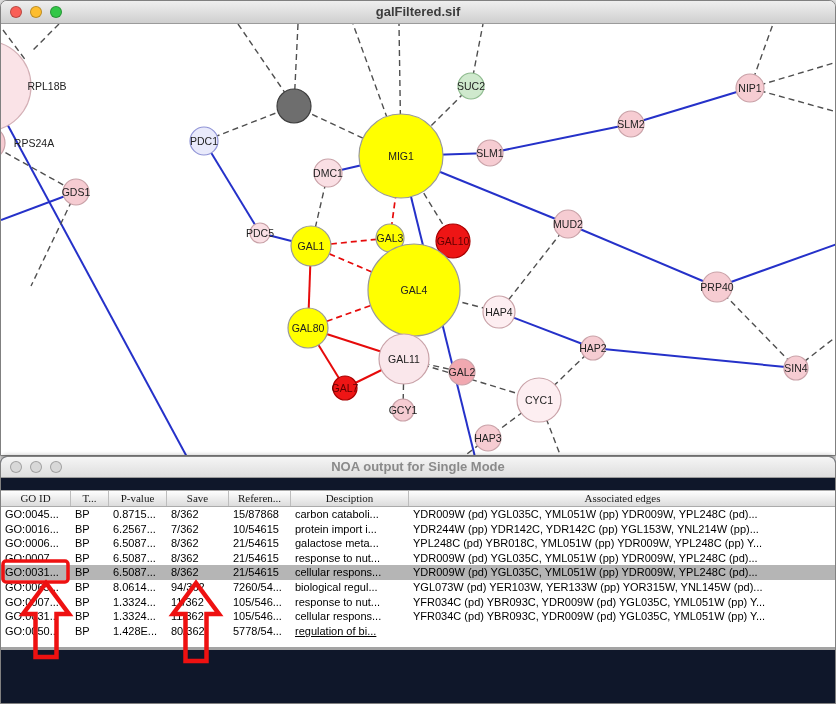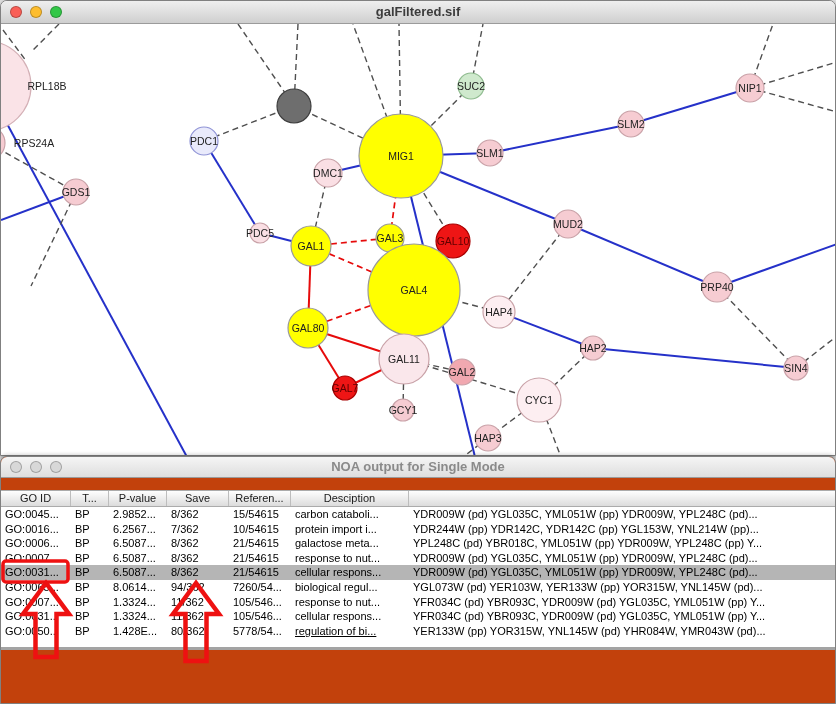--- a/index.html
+++ b/index.html
@@ -4,21 +4,21 @@
 <style>
   html,body{margin:0;padding:0;}
   body{width:836px;height:704px;background:#e2e2e2;overflow:hidden;
        font-family:"Liberation Sans","DejaVu Sans",sans-serif;}
   .stage{position:relative;width:836px;height:704px;}
 
   .window{position:absolute;box-sizing:border-box;border:1px solid #808080;}
   .window-top{left:0;top:0;width:836px;height:456px;border-radius:7px 7px 0 0;
               background:#fff;overflow:hidden;box-shadow:0 1px 4px rgba(0,0,0,.3);}
   .window-bottom{left:0;top:456px;width:836px;height:248px;border-radius:7px 7px 0 0;
-              background:#c2410c;overflow:hidden;box-shadow:0 -1px 4px rgba(0,0,0,.25);}
+              background:#0f172a;overflow:hidden;box-shadow:0 -1px 4px rgba(0,0,0,.25);}
 
   .titlebar{position:relative;height:22px;background:linear-gradient(#efefef,#cfcfcf);
             border-bottom:1px solid #9b9b9b;}
   .titlebar-inactive{height:20px;background:linear-gradient(#f5f5f5,#dedede);}
   .title{text-align:center;font-size:13px;font-weight:bold;color:#3c3c3c;line-height:22px;
          white-space:nowrap;overflow:hidden;}
   .titlebar-inactive .title{line-height:20px;color:#8a8a8a;}
   .lights{position:absolute;left:9px;top:50%;transform:translateY(-50%);display:flex;gap:8px;}
   .light{width:12px;height:12px;border-radius:50%;box-sizing:border-box;
          border:1px solid rgba(0,0,0,.25);}
@@ -29,21 +29,21 @@
   .edge{fill:none;}
   .edge-pp{stroke:#2531c9;stroke-width:2;}
   .edge-gd{stroke:#4f4f4f;stroke-width:1.4;stroke-dasharray:6 4;}
   .edge-r{stroke:#e60b0b;stroke-width:2;}
   .edge-rd{stroke:#e60b0b;stroke-width:1.7;stroke-dasharray:6 4;}
 
   .tbl{position:absolute;left:0;top:33px;width:836px;}
   .tbl-header{display:flex;height:17px;background:linear-gradient(#fefefe,#dcdcdc);
               border-top:1px solid #ababab;border-bottom:1px solid #ababab;box-sizing:border-box;}
   .hcell{box-sizing:border-box;border-right:1px solid #bdbdbd;font-size:11px;line-height:15px;
-         text-align:center;color:#1a1a1a;overflow:hidden;white-space:nowrap;flex:none;}
+         text-align:center;color:#1a1a1a;overflow:hidden;white-space:nowrap;flex:none;font-family:Liberation Serif, serif;}
   .tbl-body{background:#fff;height:140px;border-bottom:3px solid #a3a3a3;overflow:hidden;}
   .tbl-row{display:flex;height:14.6px;background:#fff;}
   .tbl-row.selected{background:#b5b5b5;}
   .cell{box-sizing:border-box;padding-left:4px;font-size:11px;line-height:14.5px;
         overflow:hidden;white-space:nowrap;color:#000;flex:none;}
 
   .btn{position:absolute;top:204px;height:21px;border:1px solid #979797;border-radius:5px;
        background:linear-gradient(#ffffff,#e3e3e3);font-family:inherit;font-size:12px;color:#111;
        box-shadow:0 1px 1px rgba(0,0,0,.15);cursor:default;}
   .btn-save{left:458px;width:145px;}
@@ -244,28 +244,29 @@
       <div class="title">NOA output for Single Mode</div>
     </div>
     <div id="noa-table" class="tbl">
         <div class="tbl-header">
           <div class="hcell" style="width: 70px;">GO ID</div>
           <div class="hcell" style="width: 38px;">T...</div>
           <div class="hcell" style="width: 58px;">P-value</div>
           <div class="hcell" style="width: 62px;">Save</div>
           <div class="hcell" style="width: 62px;">Referen...</div>
           <div class="hcell" style="width: 118px;">Desciption</div>
+          <div class="hcell" style="width: 428px;">Associated edges</div>
         </div>
         <div class="tbl-body">
           <div class="tbl-row">
             <div class="cell" style="width: 70px;">GO:0045...</div>
             <div class="cell" style="width: 38px;">BP</div>
-            <div class="cell" style="width: 58px;">2.9852...</div>
+            <div class="cell" style="width: 58px;">0.8715...</div>
             <div class="cell" style="width: 62px;">8/362</div>
-            <div class="cell" style="width: 62px;">15/54615</div>
+            <div class="cell" style="width: 62px;">15/87868</div>
             <div class="cell" style="width: 118px;">carbon cataboli...</div>
             <div class="cell" style="width: 428px;">YDR009W (pd) YGL035C, YML051W (pp) YDR009W, YPL248C (pd)...</div>
           </div>
           <div class="tbl-row">
             <div class="cell" style="width: 70px;">GO:0016...</div>
             <div class="cell" style="width: 38px;">BP</div>
             <div class="cell" style="width: 58px;">6.2567...</div>
             <div class="cell" style="width: 62px;">7/362</div>
             <div class="cell" style="width: 62px;">10/54615</div>
             <div class="cell" style="width: 118px;">protein import i...</div>
@@ -325,21 +326,20 @@
             <div class="cell" style="width: 118px;">cellular respons...</div>
             <div class="cell" style="width: 428px;">YFR034C (pd) YBR093C, YDR009W (pd) YGL035C, YML051W (pp) Y...</div>
           </div>
           <div class="tbl-row">
             <div class="cell" style="width: 70px;">GO:0050...</div>
             <div class="cell" style="width: 38px;">BP</div>
             <div class="cell" style="width: 58px;">1.428E...</div>
             <div class="cell" style="width: 62px;">80/362</div>
             <div class="cell" style="width: 62px;">5778/54...</div>
             <div class="cell" style="width: 118px; text-decoration: underline;">regulation of bi...</div>
-            <div class="cell" style="width: 428px;">YER133W (pp) YOR315W, YNL145W (pd) YHR084W, YMR043W (pd)...</div>
           </div>
         </div>
       </div>
   </section>
 
   <svg id="annotation-svg" width="836" height="704" viewBox="0 0 836 704">
       <rect x="3" y="561" width="65" height="21" rx="3" class="ann" stroke="#ee1111" stroke-width="3.5"></rect>
       <polygon points="46,583 23,614 35.5,614 35.5,657 56.5,657 56.5,614 69,614" class="ann" stroke="#ee1111" stroke-width="4.5"></polygon>
       <polygon points="196,583 173,614 185.5,614 185.5,661 206.5,661 206.5,614 219,614" class="ann" stroke="#ee1111" stroke-width="4.5"></polygon>
     </svg>

